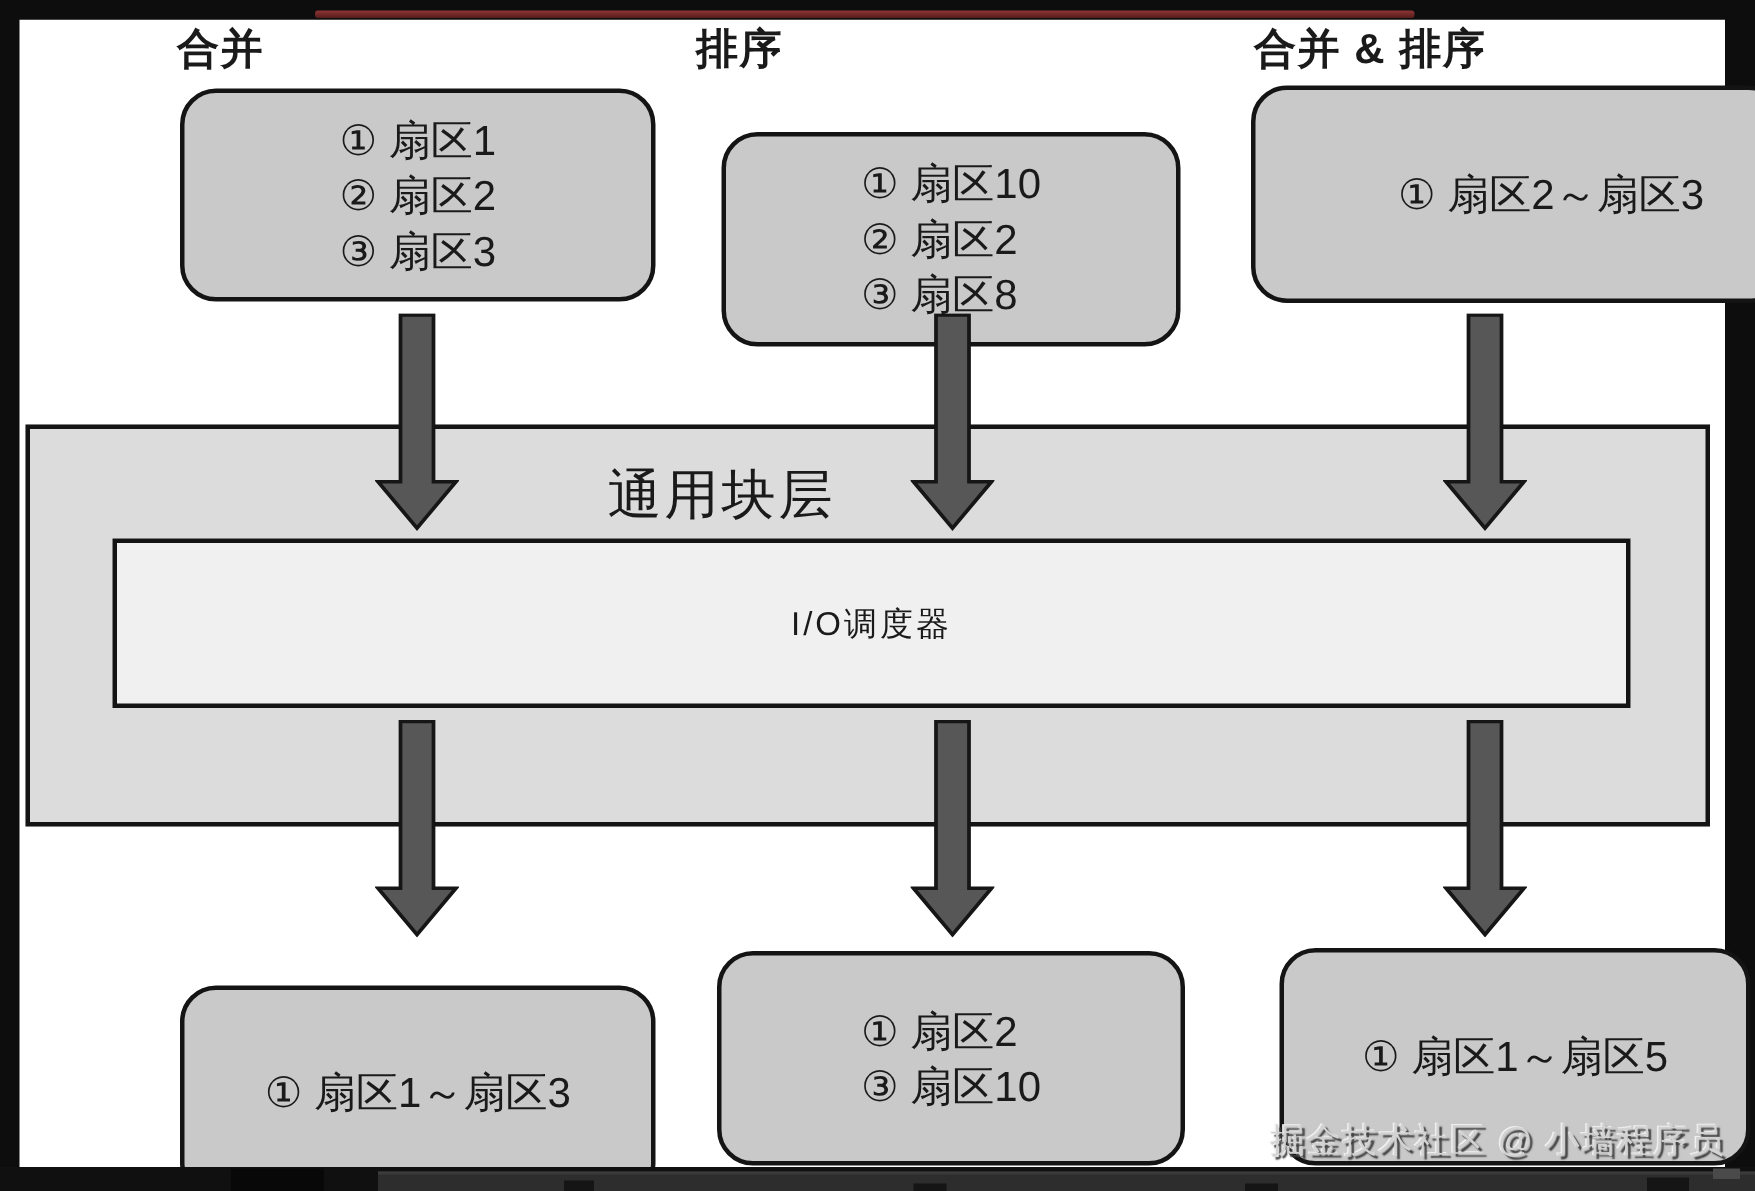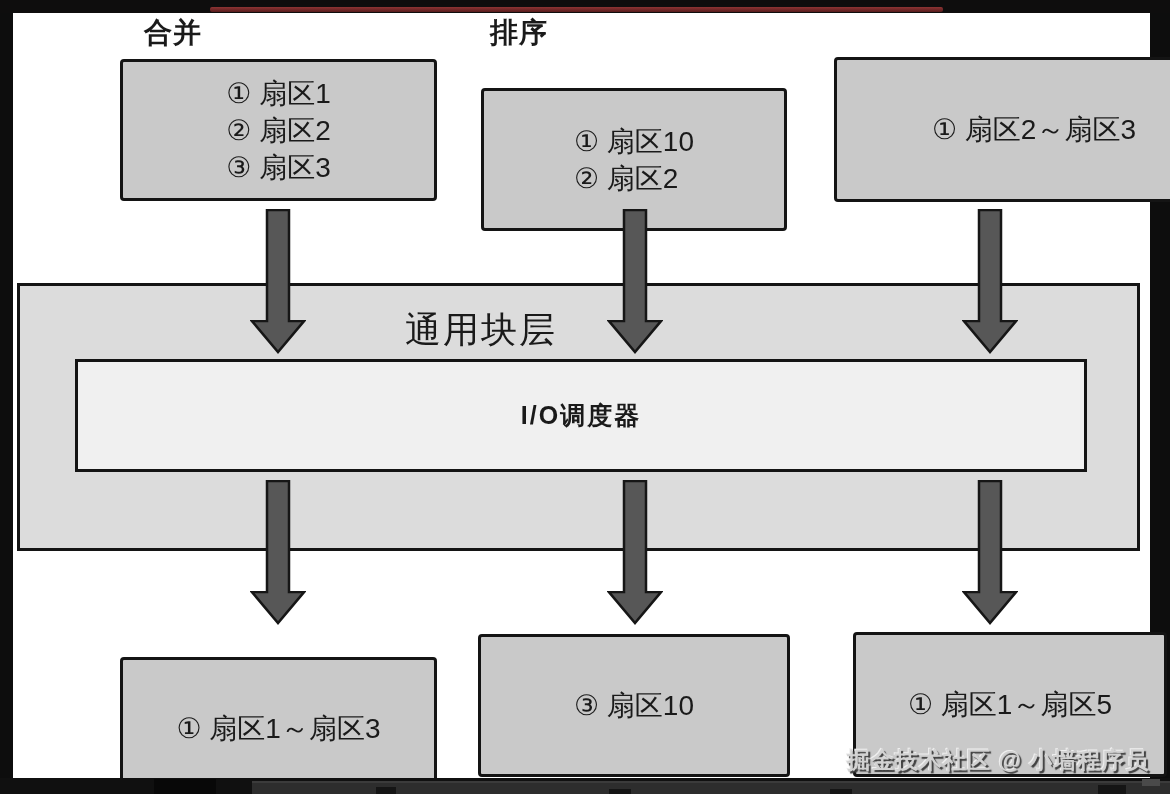--- a/index.html
+++ b/index.html
@@ -9,37 +9,37 @@
     font-family:"Liberation Sans","DejaVu Sans",sans-serif;
     color:#1a1a1a;
   }
   
   .top-strip{position:absolute;left:0;top:0;width:1170px;height:13px;background:#0e0d0d;z-index:6;}
   .title-underline{position:absolute;left:210px;top:7px;width:733px;height:5px;
     background:linear-gradient(#8e3434,#571c1c);border-radius:2px;}
   
   .content-bg{position:absolute;left:13px;top:13px;width:1137px;height:765px;background:#ffffff;}
   
-  .col-label{position:absolute;font-size:28px;font-weight:600;letter-spacing:1px;white-space:nowrap;z-index:4;margin-left:26px;}
+  .col-label{position:absolute;font-size:28px;font-weight:600;letter-spacing:1px;white-space:nowrap;z-index:4;}
   
-  .gbox{position:absolute;background:#c9c9c9;border:3px solid #141414;border-radius:4px;
+  .gbox{position:absolute;background:#c9c9c9;border:3px solid #141414;border-radius:24px;
     display:flex;align-items:center;justify-content:center;z-index:3;}
   .lines{width:max-content;font-size:28px;line-height:37px;font-weight:500;text-align:left;white-space:nowrap;}
   
   .band{position:absolute;left:17px;top:283px;width:1117px;height:262px;background:#dcdcdc;
     border:3px solid #141414;z-index:1;}
   .band-label{position:absolute;left:405px;top:306px;font-size:36px;font-weight:500;letter-spacing:2px;z-index:2;white-space:nowrap;}
   .scheduler{position:absolute;left:75px;top:359px;width:1006px;height:107px;background:#f0f0f0;
     border:3px solid #141414;display:flex;align-items:center;justify-content:center;z-index:2;}
-  .scheduler .lbl{font-size:25px;font-weight:700;letter-spacing:2px;}
+  .scheduler .lbl{font-size:22px;font-weight:400;letter-spacing:2px;}
   
   .arrow{position:absolute;width:56px;z-index:4;}
   .arrow polygon{fill:#575757;stroke:#161616;stroke-width:2.5;}
   
-  .watermark{position:absolute;left:836px;top:745px;width:278px;font-size:23px;font-weight:700;
+  .watermark{position:absolute;left:836px;top:745px;width:278px;font-size:23px;font-weight:400;
     color:#d2d2d2;white-space:nowrap;letter-spacing:1px;z-index:7;
     text-shadow:2px 2px 1px #3e3e3e, -1px -1px 0 #efefef;padding-left:11px;}
   
   .bottom-strip{position:absolute;left:0;top:778px;width:1170px;height:16px;background:#101010;z-index:6;}
   .laptop-panel{position:absolute;left:252px;top:3px;width:918px;height:13px;background:#2d2d2d;border-top:2px solid #3b3b3b;}
   .laptop-dark-block{position:absolute;left:154px;top:1px;width:62px;height:15px;background:#080808;}
   .key{position:absolute;background:#151515;}
   .key.k1{left:376px;top:9px;width:20px;height:7px;}
   .key.k2{left:609px;top:11px;width:22px;height:5px;}
   .key.k3{left:830px;top:11px;width:22px;height:5px;}
@@ -55,32 +55,34 @@
 
   <div class="band"></div>
   <div class="band-label">通用块层</div>
 
   <div class="scheduler">
     <span class="lbl">I/O调度器</span>
   </div>
 
   <div class="col-label" style="left:118px;top:14px;">合并</div>
   <div class="col-label" style="left:464px;top:14px;">排序</div>
+  <div class="col-label" style="left:836px;top:14px;">合并 &amp; 排序</div>
 
   <div class="gbox" style="left:120px;top:59px;width:311px;height:136px;">
     <div class="lines">
       <div>① 扇区1</div>
       <div>② 扇区2</div>
       <div>③ 扇区3</div>
     </div>
   </div>
   <div class="gbox" style="left:481px;top:58px;width:300px;height:137px;margin-top:30px;">
     <div class="lines">
       <div>① 扇区10</div>
       <div>② 扇区2</div>
+      <div>③ 扇区8</div>
     </div>
   </div>
   <div class="gbox" style="left:834px;top:57px;width:306px;height:139px;padding-left:44px;">
     <div class="lines">
       <div>① 扇区2～扇区3</div>
     </div>
   </div>
 
   <svg class="arrow" style="left:250px;top:209px;height:145px;" viewBox="0 0 56 150" preserveAspectRatio="none">
       <polygon points="17,1 39,1 39,116 54,116 28,148 2,116 17,116"></polygon>
@@ -102,20 +104,21 @@
       <polygon points="17,1 39,1 39,116 54,116 28,148 2,116 17,116"></polygon>
     </svg>
 
   <div class="gbox" style="left:120px;top:633px;width:311px;height:137px;margin-top:24px;">
     <div class="lines">
       <div>① 扇区1～扇区3</div>
     </div>
   </div>
   <div class="gbox" style="left:478px;top:634px;width:306px;height:137px;">
     <div class="lines">
+      <div>① 扇区2</div>
       <div>③ 扇区10</div>
     </div>
   </div>
   <div class="gbox" style="left:833px;top:632px;width:308px;height:139px;margin-left:20px;">
     <div class="lines">
       <div>① 扇区1～扇区5</div>
     </div>
   </div>
 
   <div class="watermark">掘金技术社区 @ 小墙程序员</div>

